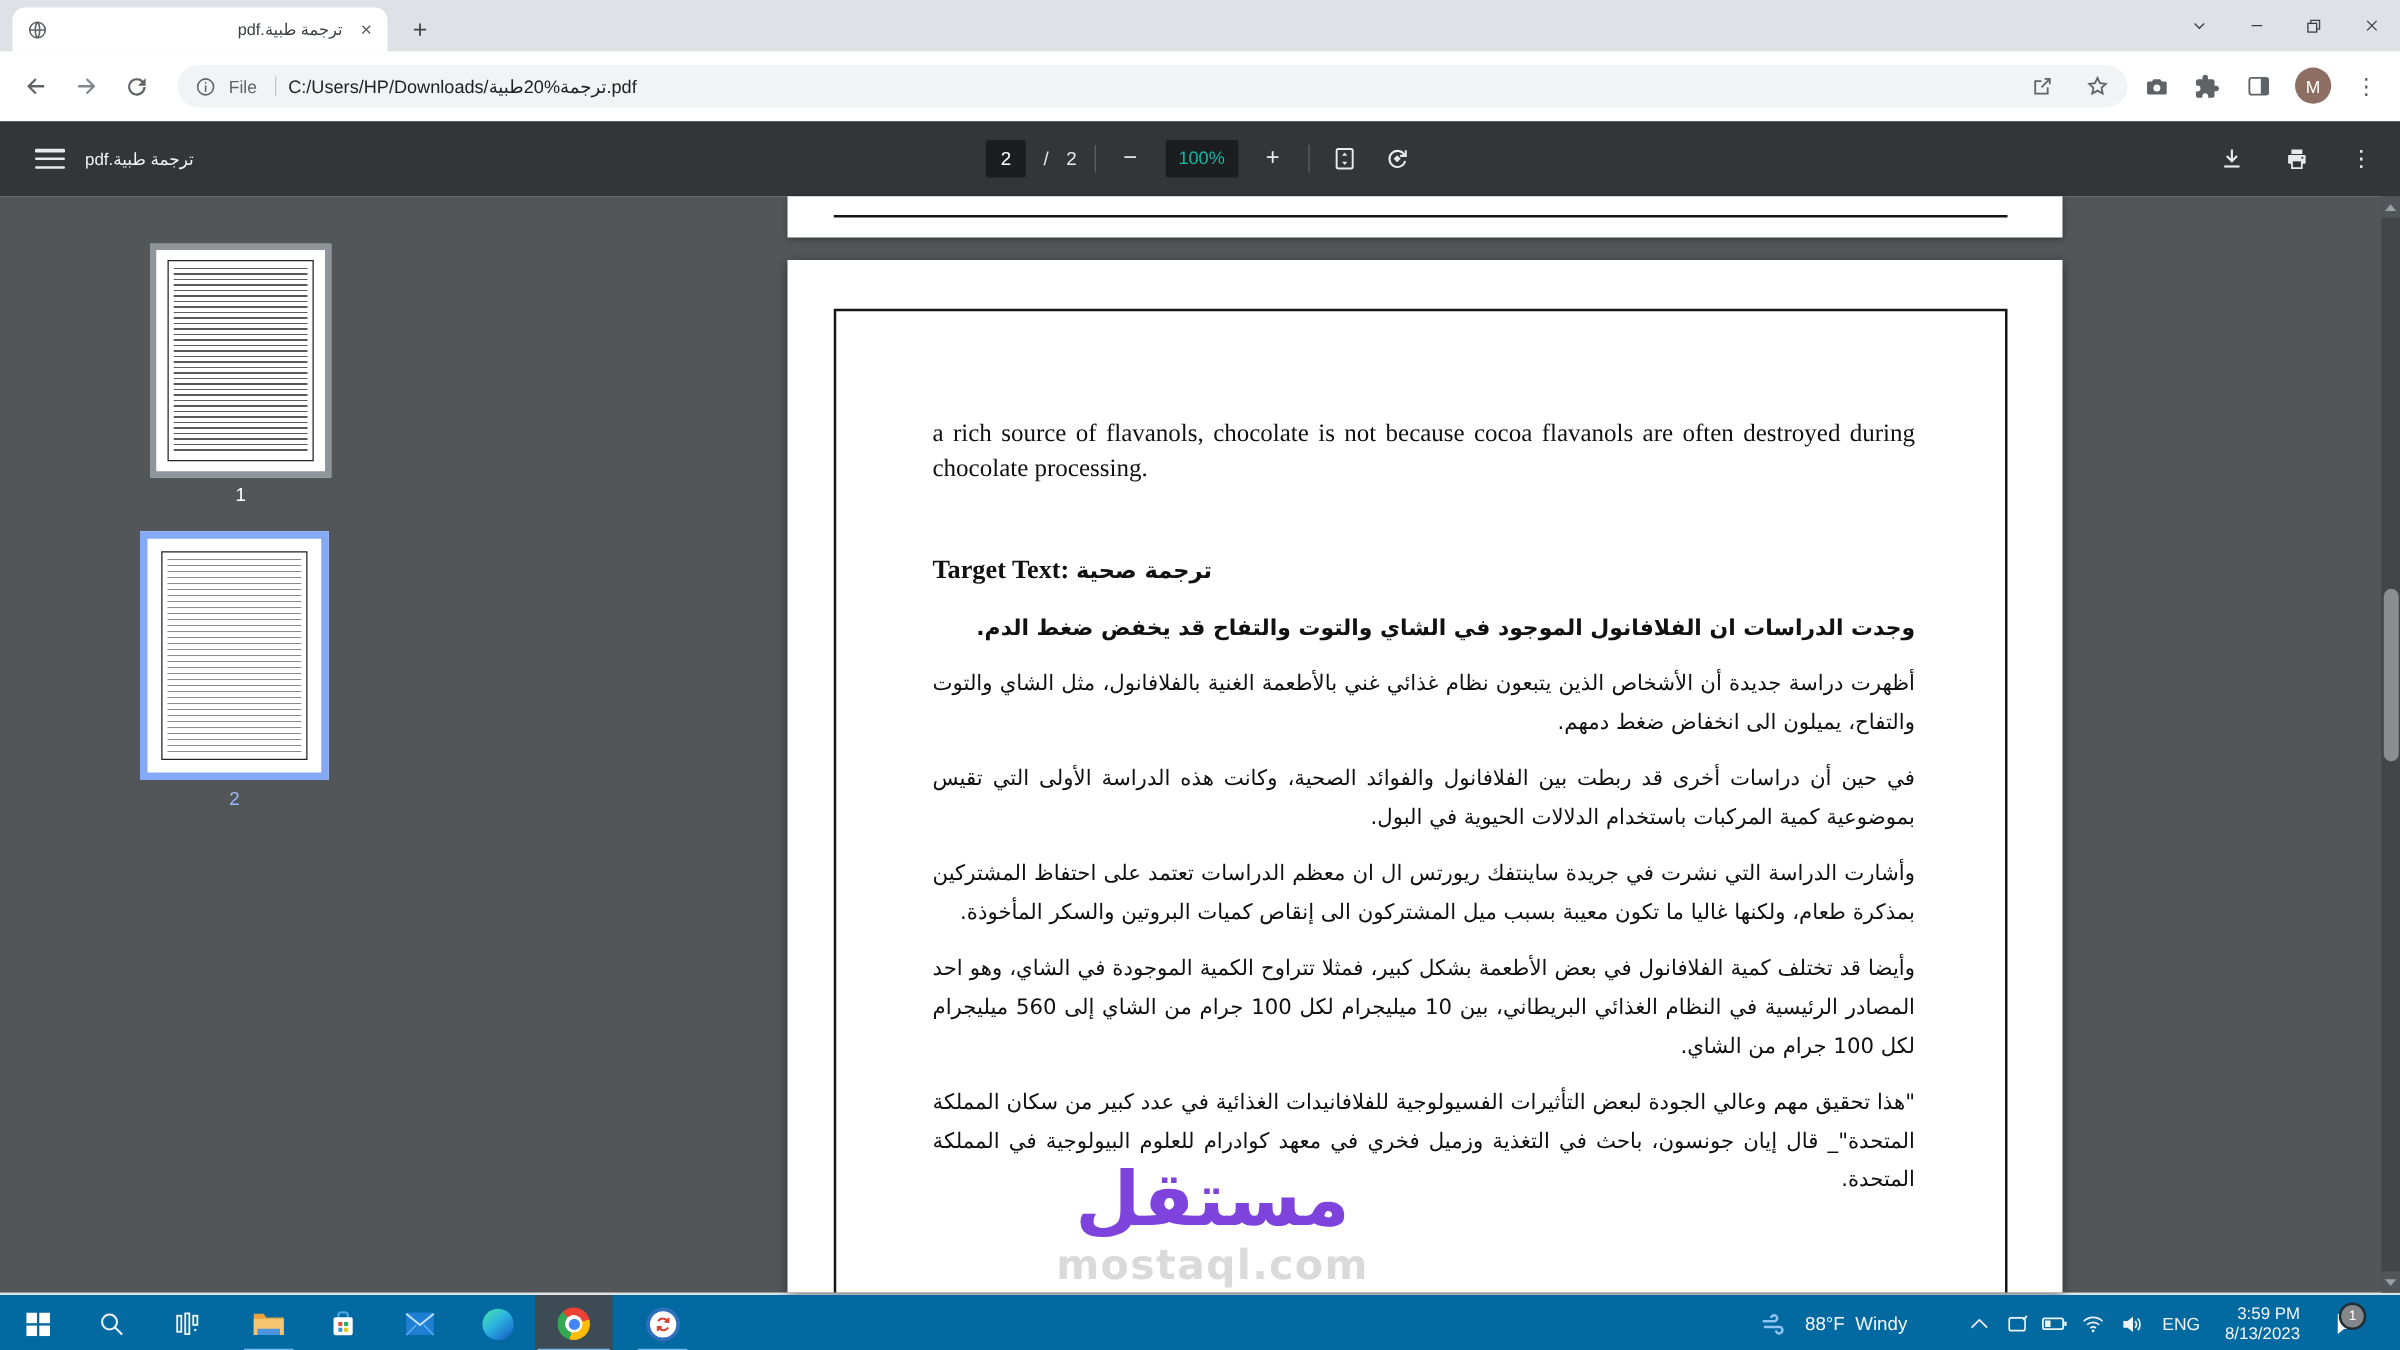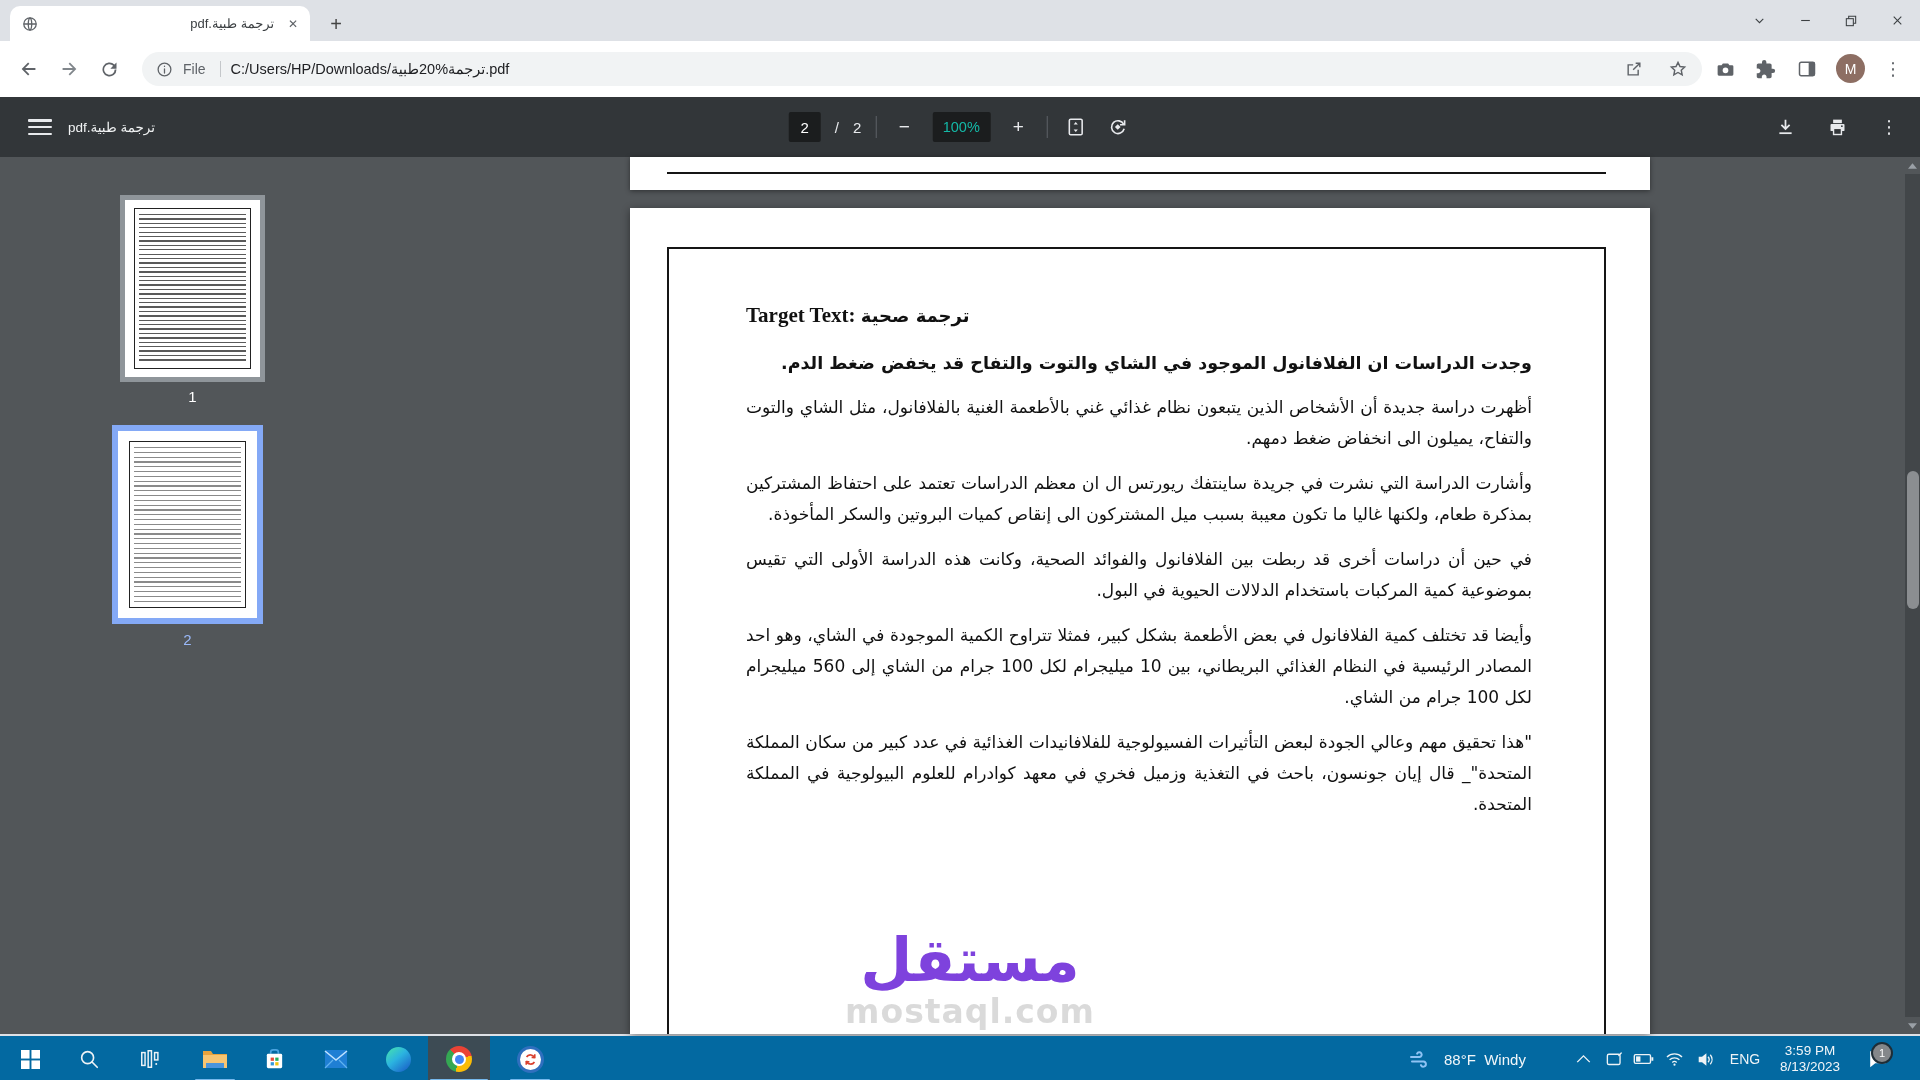--- a/index.html
+++ b/index.html
@@ -92,21 +92,21 @@
   .chrome-icon{width:26px;height:26px;border-radius:50%;
      background:conic-gradient(from -45deg,#ea4335 0 120deg,#fbbc05 120deg 240deg,#34a853 240deg 360deg);position:relative;}
   .chrome-icon::before{content:"";position:absolute;left:6px;top:6px;width:14px;height:14px;border-radius:50%;background:#fff;}
   .chrome-icon::after{content:"";position:absolute;left:8.5px;top:8.5px;width:9px;height:9px;border-radius:50%;background:#4285f4;}
   .edge-icon{width:25px;height:25px;border-radius:50%;background:linear-gradient(140deg,#45e0b0 5%,#2bb3e0 45%,#1b66c9 90%);}
   .fdm-icon{width:27px;height:27px;border-radius:50%;background:#fff;border:3px solid #2f6fbe;box-sizing:border-box;
             display:flex;align-items:center;justify-content:center;}
   .tray{position:absolute;top:0;height:46px;display:flex;align-items:center;justify-content:center;color:#eef3f6;}
   .weather-txt{font-size:15px;color:#f2f6f9;white-space:nowrap;}
   .lang{font-size:14px;}
-  .clock{font-size:13.5px;line-height:16px;text-align:center;color:#f2f6f9;}
+  .clock{font-size:13.5px;line-height:16px;text-align:right;color:#f2f6f9;}
   .notif-badge{position:absolute;right:-4px;bottom:6px;width:18px;height:18px;border-radius:50%;background:#84878a;
                border:2px solid #1f2d36;color:#fff;font-size:11px;display:flex;align-items:center;justify-content:center;box-sizing:content-box;}
 </style>
 </head>
 <body>
 
 <div class="screen">
 
   <div class="tabstrip">
     <div class="tab">
@@ -279,25 +279,26 @@
     </div>
     <div class="tlabel tlabel2">2</div>
 
     <div class="page1b">
       <div class="page1-line"></div>
     </div>
 
     <div class="page2">
       <div class="inbox">
         <div class="content">
+          <p class="eng">a rich source of flavanols, chocolate is not because cocoa flavanols are often destroyed during chocolate processing.</p>
           <p class="target"><span>Target Text:</span> <span class="ar">ترجمة صحية</span></p>
           <p class="lead">وجدت الدراسات ان الفلافانول الموجود في الشاي والتوت والتفاح قد يخفض ضغط الدم.</p>
           <p class="arp">أظهرت دراسة جديدة أن الأشخاص الذين يتبعون نظام غذائي غني بالأطعمة الغنية بالفلافانول، مثل الشاي والتوت والتفاح، يميلون الى انخفاض ضغط دمهم.</p>
+          <p class="arp">في حين أن دراسات أخرى قد ربطت بين الفلافانول والفوائد الصحية، وكانت هذه الدراسة الأولى التي تقيس بموضوعية كمية المركبات باستخدام الدلالات الحيوية في البول.</p>
           <p class="arp">وأشارت الدراسة التي نشرت في جريدة ساينتفك ريورتس ال ان معظم الدراسات تعتمد على احتفاظ المشتركين بمذكرة طعام، ولكنها غاليا ما تكون معيبة بسبب ميل المشتركون الى إنقاص كميات البروتين والسكر المأخوذة.</p>
-          <p class="arp">في حين أن دراسات أخرى قد ربطت بين الفلافانول والفوائد الصحية، وكانت هذه الدراسة الأولى التي تقيس بموضوعية كمية المركبات باستخدام الدلالات الحيوية في البول.</p>
           <p class="arp">وأيضا قد تختلف كمية الفلافانول في بعض الأطعمة بشكل كبير، فمثلا تتراوح الكمية الموجودة في الشاي، وهو احد المصادر الرئيسية في النظام الغذائي البريطاني، بين 10 ميليجرام لكل 100 جرام من الشاي إلى 560 ميليجرام لكل 100 جرام من الشاي.</p>
           <p class="arp">"هذا تحقيق مهم وعالي الجودة لبعض التأثيرات الفسيولوجية للفلافانيدات الغذائية في عدد كبير من سكان المملكة المتحدة"_ قال إيان جونسون، باحث في التغذية وزميل فخري في معهد كوادرام للعلوم البيولوجية في المملكة المتحدة.</p>
 
         </div>
       </div>
     </div>
 
     <div class="scrollbar">
       <div class="sb-arrow sb-up">
         <svg width="9" height="6" viewBox="0 0 10 6">

